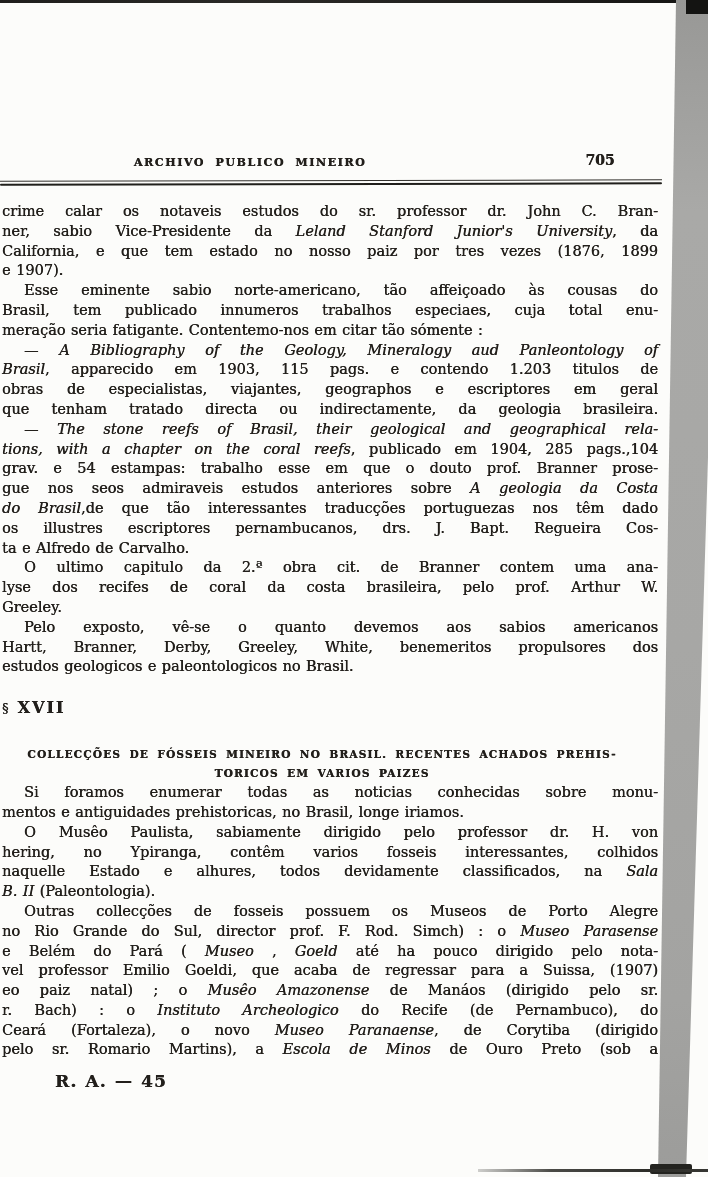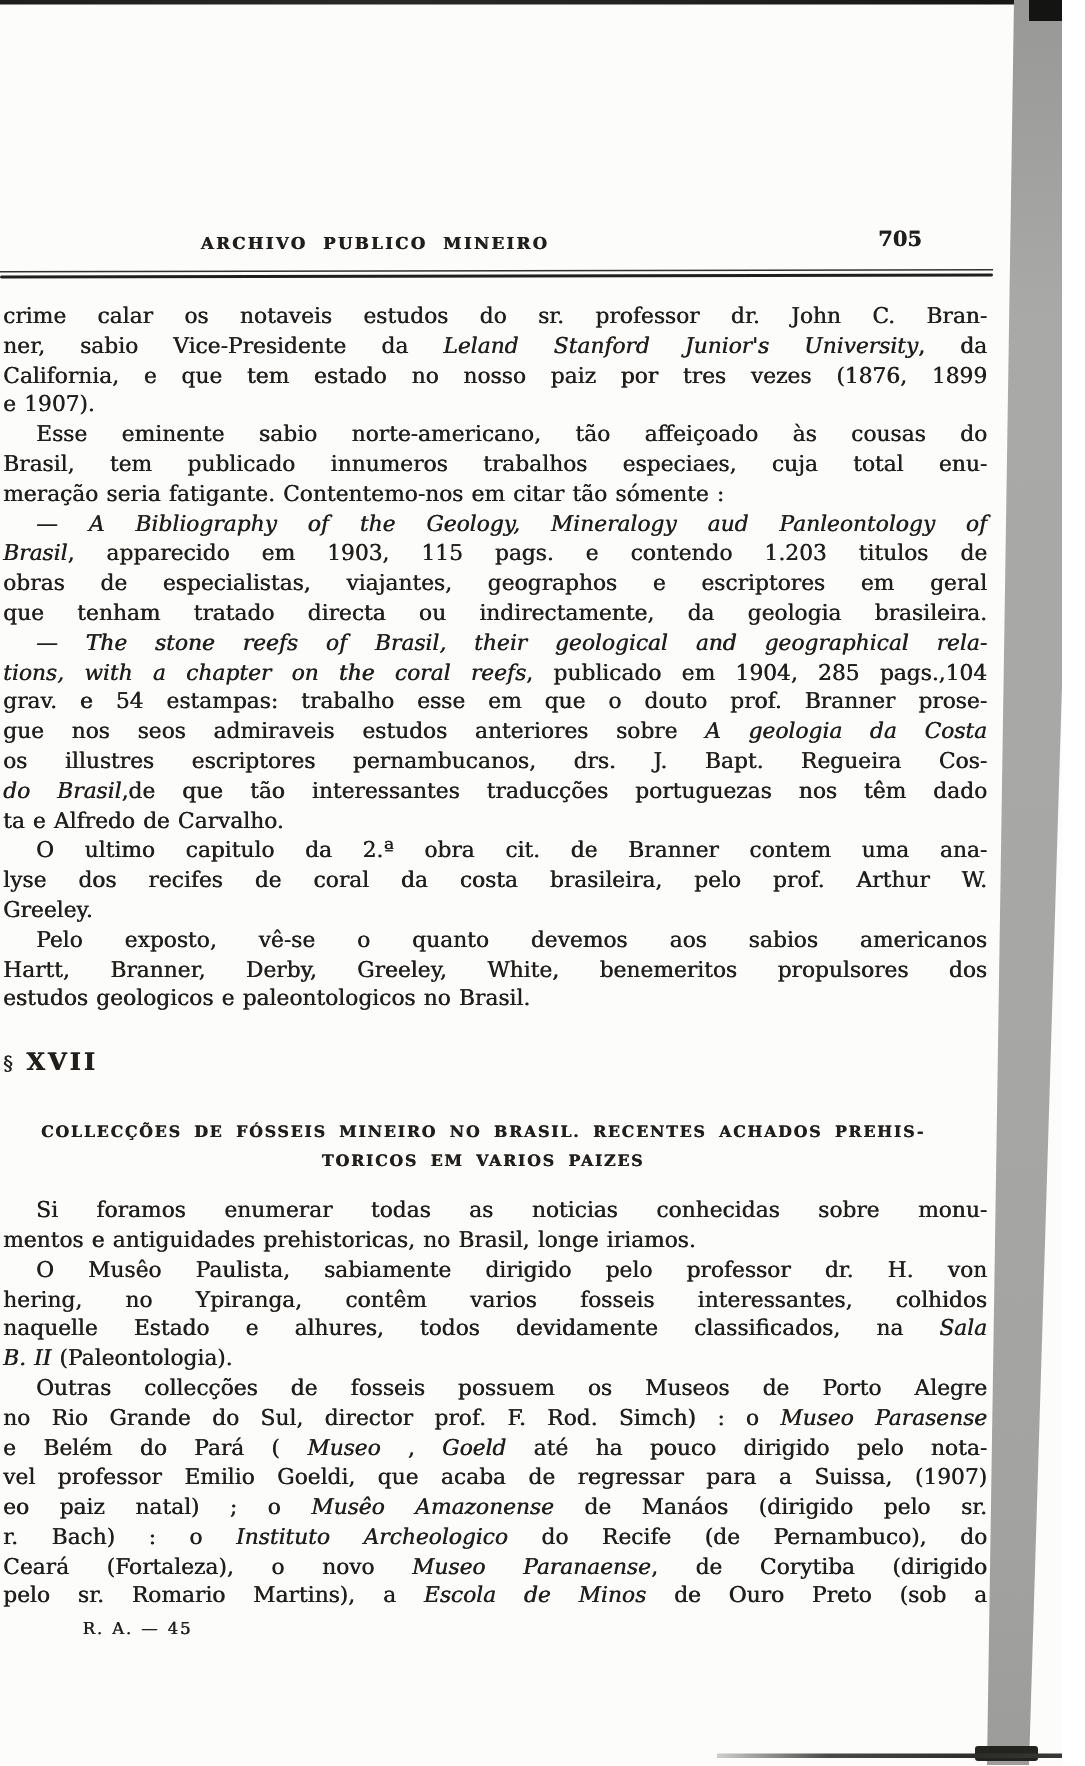--- a/index.html
+++ b/index.html
@@ -70,25 +70,25 @@
     margin-top: 21px; width: 630px; text-align: left;
     font-size: 16px; font-weight: bold; line-height: 20px;
     letter-spacing: 2px;
   }
   .section-mark { font-size: 13px; font-weight: normal; letter-spacing: 0; margin-right: 9px; }
   .subhead { margin-top: 26px; width: 640px; }
   .subhead-line {
     text-align: center; font-size: 10.5px; font-weight: bold;
     line-height: 19px; letter-spacing: 1.2px; word-spacing: 3.5px;
   }
-  .para.first-after-subhead { margin-top: 14px; }
+  .para.first-after-subhead { }
   
   .footer-signature {
-    margin-top: 1px; padding-left: 53px;
-    font-size: 11px; font-weight: normal; letter-spacing: 1.2px;
+    margin-top: 12px; padding-left: 53px;
+    font-size: 17px; font-weight: bold; letter-spacing: 1.2px;
     text-shadow: 0.35px 0 currentColor;
   }
 </style>
 </head>
 <body>
 
 <div class="page">
 
   <div class="scan-top-edge"></div>
   <div class="scan-band"></div>
@@ -118,22 +118,22 @@
         <div class="line ind"><span>— </span><span class="it">A Bibliography of the Geology, Mineralogy aud Panleontology of</span></div>
         <div class="line"><span class="it">Brasil</span><span>, apparecido em 1903, 115 pags. e contendo 1.203 titulos de</span></div>
         <div class="line"><span>obras de especialistas, viajantes, geographos e escriptores em geral</span></div>
         <div class="line"><span>que tenham tratado directa ou indirectamente, da geologia brasileira.</span></div>
       </div>
       <div class="para">
         <div class="line ind"><span>— </span><span class="it">The stone reefs of Brasil, their geological and geographical rela-</span></div>
         <div class="line"><span class="it">tions, with a chapter on the coral reefs</span><span>, publicado em 1904, 285 pags.,104</span></div>
         <div class="line"><span>grav. e 54 estampas: trabalho esse em que o douto prof. Branner prose-</span></div>
         <div class="line"><span>gue nos seos admiraveis estudos anteriores sobre </span><span class="it">A geologia da Costa</span></div>
+        <div class="line"><span class="it">do Brasil</span><span>,de que tão interessantes traducções portuguezas nos têm dado</span></div>
         <div class="line"><span>os illustres escriptores pernambucanos, drs. J. Bapt. Regueira Cos-</span></div>
-        <div class="line"><span class="it">do Brasil</span><span>,de que tão interessantes traducções portuguezas nos têm dado</span></div>
         <div class="line endline"><span>ta e Alfredo de Carvalho.</span></div>
       </div>
       <div class="para">
         <div class="line ind"><span>O ultimo capitulo da 2.ª obra cit. de Branner contem uma ana-</span></div>
         <div class="line"><span>lyse dos recifes de coral da costa brasileira, pelo prof. Arthur W.</span></div>
         <div class="line endline"><span>Greeley.</span></div>
       </div>
       <div class="para">
         <div class="line ind"><span>Pelo exposto, vê-se o quanto devemos aos sabios americanos</span></div>
         <div class="line"><span>Hartt, Branner, Derby, Greeley, White, benemeritos propulsores dos</span></div>

